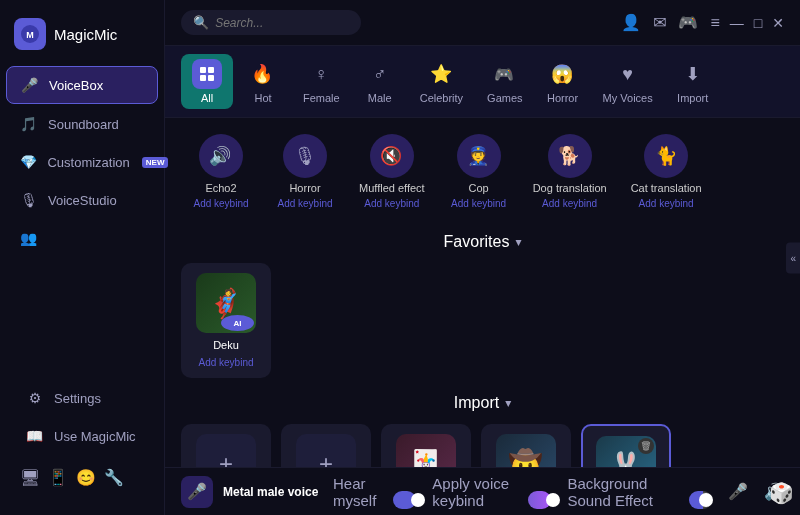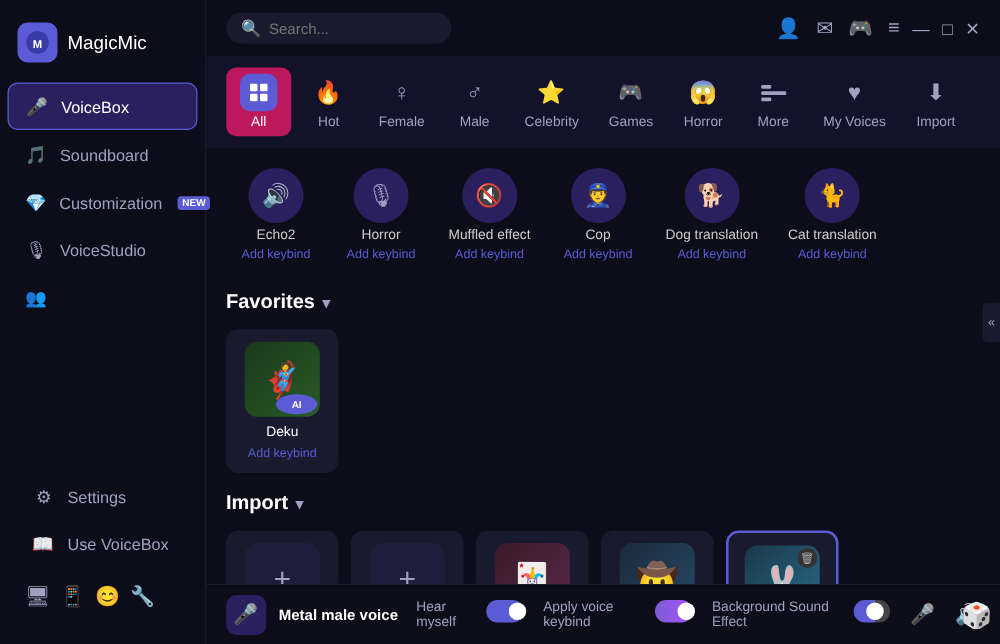--- a/index.html
+++ b/index.html
@@ -190,21 +190,21 @@
       gap: 3px;
       padding: 5px 10px;
       border-radius: 8px;
       cursor: pointer;
       min-width: 52px;
       font-size: 11px;
       color: #a0a0c0;
     }
 
     .category-item.active {
-      background: #be185d;
+      background: #0f766e;
       color: #fff;
     }
 
     .category-icon {
       width: 30px;
       height: 30px;
       border-radius: 8px;
       display: flex;
       align-items: center;
       justify-content: center;
@@ -288,26 +288,27 @@
 
     .voice-card-keybind {
       font-size: 10px;
       color: #5b5bd6;
       cursor: pointer;
     }
 
     
     .section-title {
       font-size: 16px;
-      font-weight: 700;
+      font-weight: 400;
       color: #fff;
       margin-bottom: 12px;
       display: flex;
       align-items: center;
       gap: 6px;
+      justify-content: center;
     }
 
     .section-title .chevron {
       font-size: 12px;
       color: #a0a0c0;
     }
 
     
     .favorites-section {
       margin-bottom: 16px;
@@ -470,23 +471,23 @@
     .bottom-controls {
       display: flex;
       align-items: center;
       gap: 16px;
       flex: 1;
       justify-content: flex-end;
     }
 
     .control-item {
       display: flex;
-      align-items: flex-start;
+      align-items: flex-end;
       gap: 6px;
-      font-size: 11px;
+      font-size: 15px;
       color: #a0a0c0;
     }
 
     .toggle {
       width: 34px;
       height: 18px;
       border-radius: 9px;
       position: relative;
       cursor: pointer;
     }
@@ -635,37 +636,37 @@
       </div>
     </div>
 
     <div class="sidebar-bottom">
       <div class="sidebar-item">
         <span class="sidebar-item-icon">⚙</span>
         <span>Settings</span>
       </div>
       <div class="sidebar-item">
         <span class="sidebar-item-icon">📖</span>
-        <span>Use VoiceBox</span>
+        <span>Use MagicMic</span>
       </div>
       <div class="sidebar-footer-icons">
         <span class="footer-icon">🖥</span>
         <span class="footer-icon">📱</span>
         <span class="footer-icon">😊</span>
         <span class="footer-icon">🔧</span>
       </div>
     </div>
   </div>
 
   <div class="content-wrapper">
 
     <div class="topbar">
       <div class="search-box">
         <span style="color:#a0a0c0;font-size:13px;">🔍</span>
-        <input type="text" style="background: transparent; border: none; outline: none; color: rgb(160, 160, 192); font-size: 12px; width: 120px;" placeholder="Search...">
+        <input type="text" style="background: transparent; border: none; outline: none; color: rgb(160, 160, 192); font-size: 12px; width: 120px; font-style: italic;" placeholder="Search...">
       </div>
       <div style="flex:1"></div>
       <div class="topbar-icons">
         <span style="font-size:16px;cursor:pointer;color:#a0a0c0;">👤</span>
         <span style="font-size:16px;cursor:pointer;color:#a0a0c0;">✉</span>
         <span style="font-size:16px;cursor:pointer;color:#a0a0c0;">🎮</span>
         <span style="font-size:16px;cursor:pointer;color:#a0a0c0;">≡</span>
       </div>
       <div class="window-controls">
         <span>—</span>
@@ -714,30 +715,20 @@
         <div class="category-icon" style="font-size:16px;">🎮</div>
         <span>Games</span>
       </div>
 
       <div class="category-item">
         <div class="category-icon" style="font-size:18px;">😱</div>
         <span>Horror</span>
       </div>
 
 
-      <div class="category-item">
-        <div class="category-icon" style="font-size:18px;">
-          <svg width="24" height="18" viewBox="0 0 24 18">
-            <rect x="2" y="3" width="8" height="3" rx="1" fill="#a0a0c0"></rect>
-            <rect x="2" y="8" width="20" height="3" rx="1" fill="#a0a0c0"></rect>
-            <rect x="2" y="13" width="8" height="3" rx="1" fill="#a0a0c0"></rect>
-          </svg>
-        </div>
-        <span>More</span>
-      </div>
 
       <div class="category-item">
         <div class="category-icon" style="font-size:18px;">♥</div>
         <span>My Voices</span>
       </div>
 
       <div class="category-item">
         <div class="category-icon" style="font-size:18px;">⬇</div>
         <span>Import</span>
       </div>

